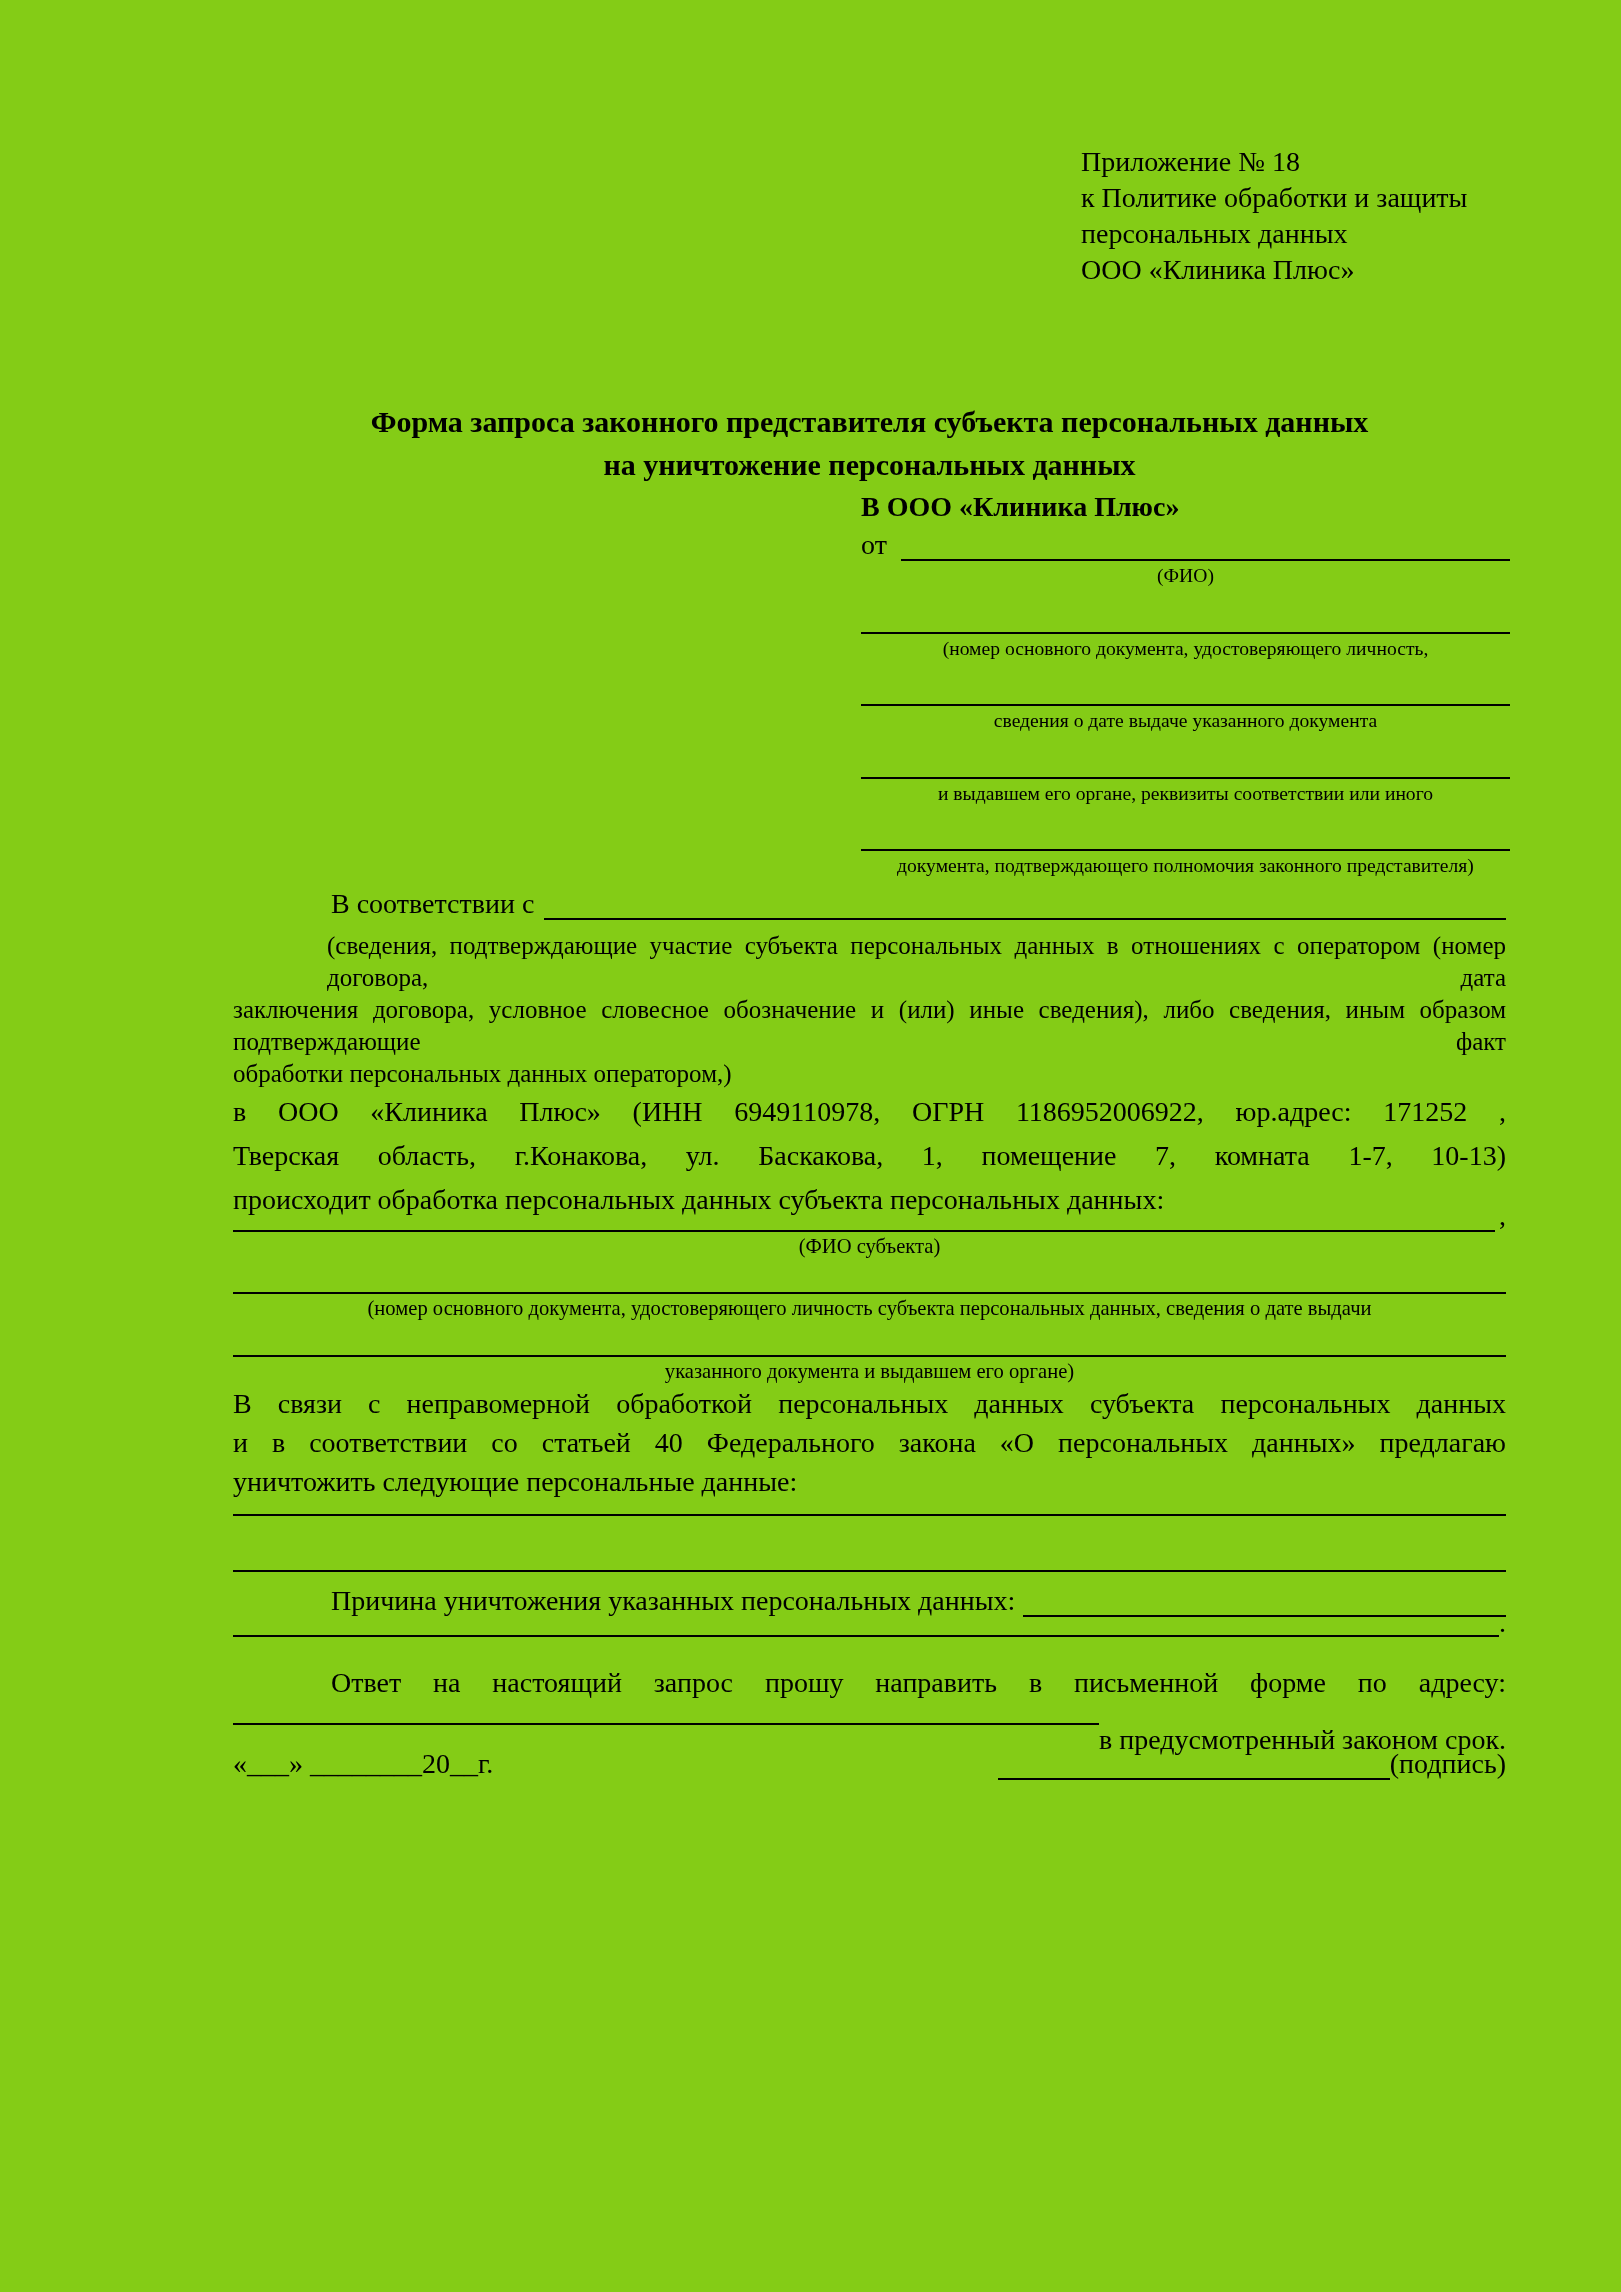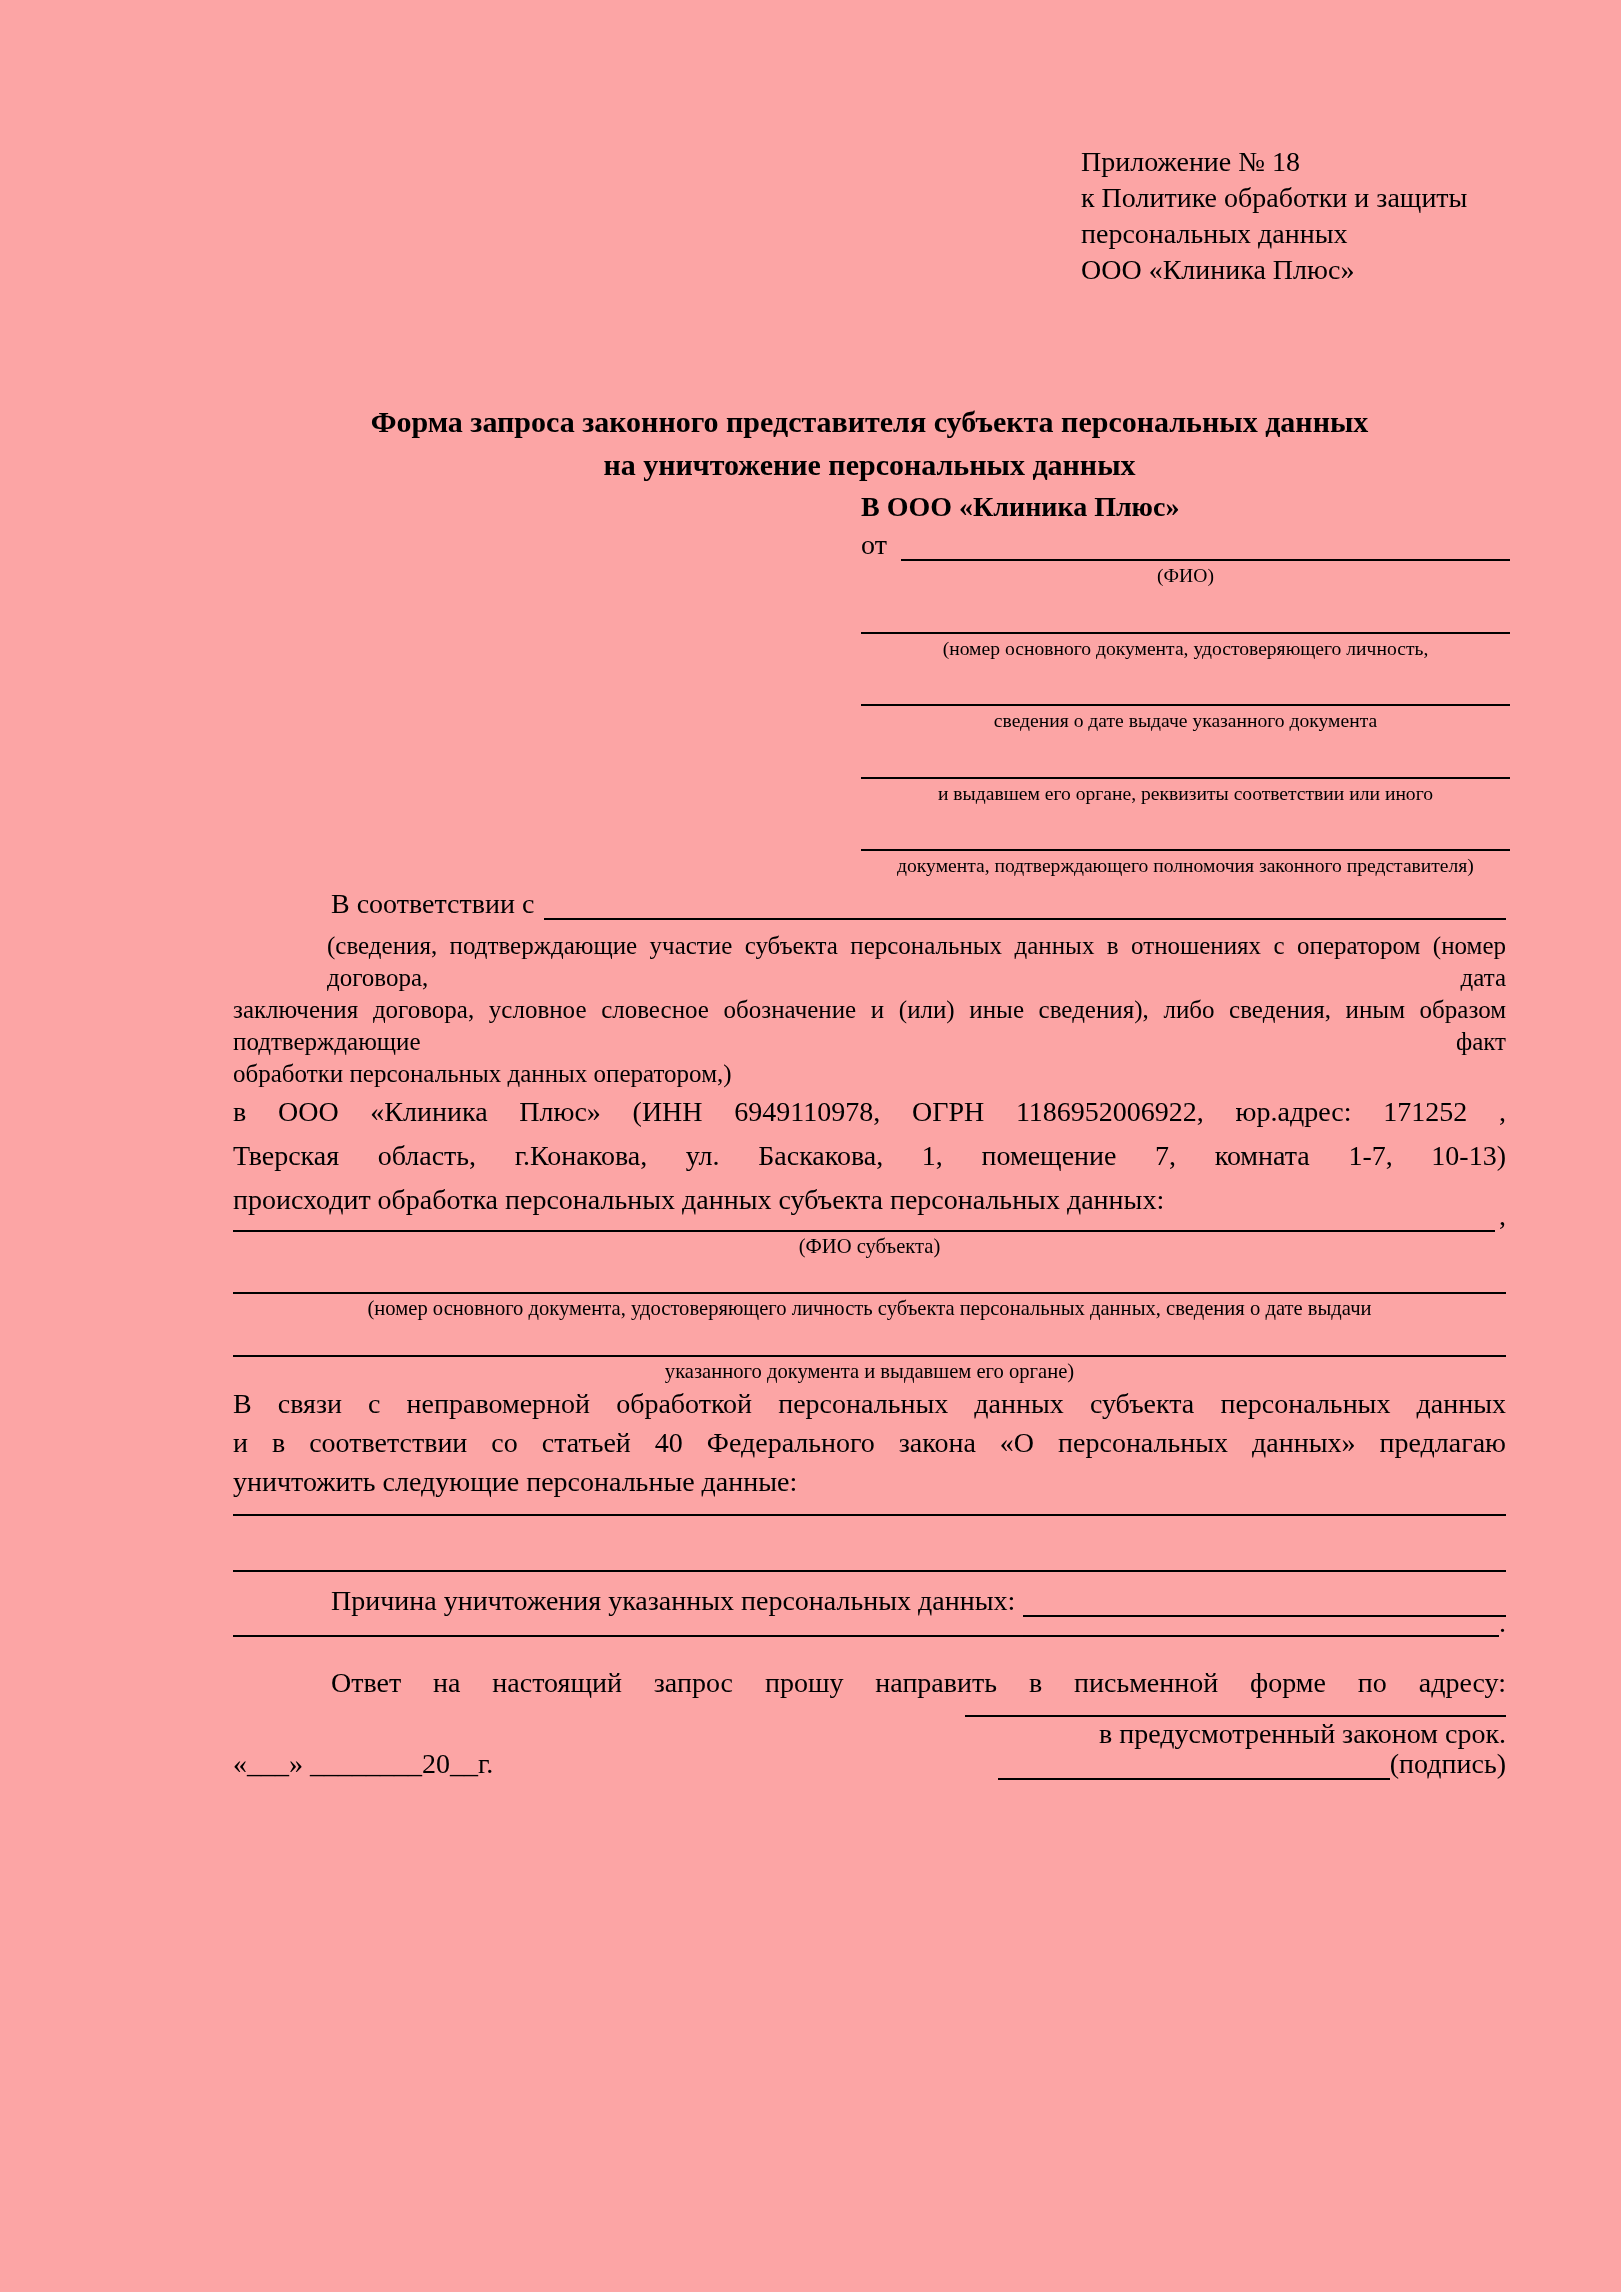--- a/index.html
+++ b/index.html
@@ -1,19 +1,19 @@
 <!DOCTYPE html>
 <html lang="ru"><head>
 <meta charset="utf-8">
 <style>
   html,body { margin:0; padding:0; background:#ffffff; }
   .page {
     position:relative;
     width:1621px; height:2293px;
-    background:#fca5a5; color:#000000;
+    background:#84cc16; color:#000000;
     font-family:"Liberation Serif","DejaVu Serif",serif;
     font-size:28px;
     overflow:hidden;
   }
   * { box-sizing:border-box; }
 
   
   .appendix { position:absolute; left:1081px; top:144px; line-height:36px; }
 
   
@@ -46,21 +46,21 @@
   .center-caption { text-align:center; font-size:20.6px; height:25.5px; line-height:25.5px; margin-top:2px; }
   .field-line { height:35px; border-bottom:2.9px solid #000; }
   .gap-line-1 { height:14.7px; border-bottom:2.9px solid #000; }
   .gap-line-2 { height:56px; border-bottom:2.9px solid #000; }
   .reason-row { margin-top:7.8px; height:37px; display:flex; align-items:flex-end; padding-left:98px; }
   .reason-row .label { padding-right:7.8px; white-space:nowrap; line-height:33px; }
   .period-row { height:20.6px; display:flex; align-items:flex-end; }
   .fill-reason { width:1192px; border-bottom:2.9px solid #000; }
   .period-row .period { line-height:29px; }
   .answer-para { margin-top:25.5px; height:39px; line-height:39px; padding-left:98px; text-align:justify; text-align-last:justify; }
-  .suffix-row { margin-top:11px; height:37px; display:flex; align-items:flex-end;flex-direction:column; }
+  .suffix-row { margin-top:21px; height:37px; display:flex; align-items:flex-start; }
   .fill-answer { width:541px; border-bottom:2.9px solid #000; }
   .suffix-row .text { line-height:33px; }
 
   
   .footer {
     position:absolute; left:233px; top:1743px; width:1273px; height:37px;
     display:flex; align-items:flex-end; justify-content:space-between;
   }
   .footer .date { line-height:33px; }
   .sig-group { display:flex; align-items:flex-end; }

